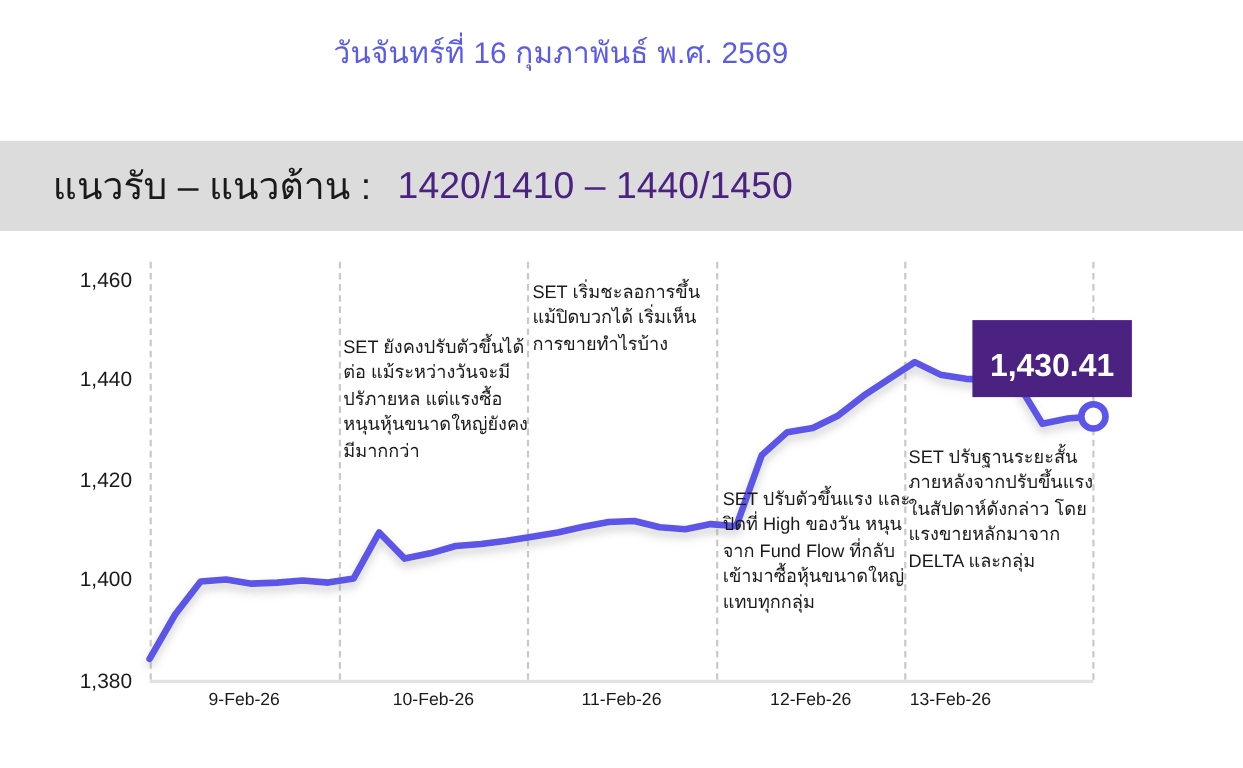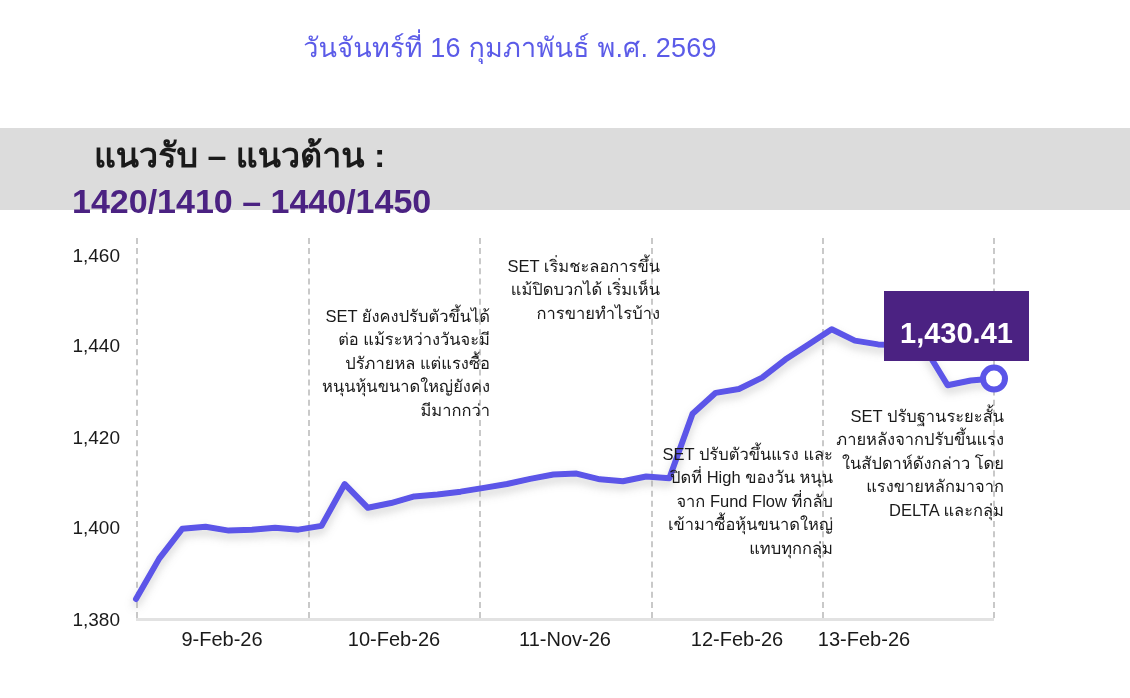--- a/index.html
+++ b/index.html
@@ -20,21 +20,21 @@
   }
 
   
   .title-band {
     position:absolute; left:0; top:128px; width:1130px; height:82px;
     background:#DCDCDC;
   }
   .title-inner {
     position:absolute; left:48px; top:0; height:82px;
     display:flex; align-items:center; gap:0;
-    font-size:34px; font-weight:bold; white-space:nowrap;flex-direction:column;
+    font-size:34px; font-weight:normal; white-space:nowrap;
   }
   .title-label { color:#1a1a1a; }
   .title-values { color:#4B2282; margin-left:24px; }
 
   
   .chart {
     position:absolute; left:0; top:210px; width:1130px; height:488px;
   }
   .plot {
     position:absolute; left:136px; top:28px;
@@ -49,32 +49,32 @@
   .ytick {
     position:absolute; right:0; width:84px; text-align:right;
     font-size:19px; color:#1a1a1a; transform:translateY(-50%);
   }
   .ylabels { position:absolute; left:0; top:28px; width:120px; height:380px; }
 
   
   .xlabels { position:absolute; left:136px; top:418px; width:858px; height:40px; }
   .xtick {
     position:absolute; top:0; transform:translateX(-50%);
-    font-size:20px; color:#1a1a1a; white-space:nowrap;
+    font-size:16px; color:#1a1a1a; white-space:nowrap;
   }
 
   
   .vline {
     position:absolute; top:28px; width:0; height:380px;
     border-left:2px dashed #c9c9c9;
   }
 
   
   .annot {
-    position:absolute; text-align:right;
+    position:absolute; text-align:left;
     font-size:16.5px; line-height:1.42; color:#1a1a1a;
   }
 
   
   .badge {
     position:absolute;
     background:#4B2282; color:#ffffff;
     font-size:29px; font-weight:bold;
     padding:26px 16px 11px 16px;
     white-space:nowrap;
@@ -121,21 +121,21 @@
           <feDropShadow dx="0" dy="5" stdDeviation="4" flood-color="#9a9a9a" flood-opacity="0.45"></feDropShadow>
         </filter>
       </defs>
       <polyline id="series-line" fill="none" stroke="#5B55E8" stroke-width="6" stroke-linejoin="round" stroke-linecap="round" filter="url(#softshadow)" points="0.00,361.00 23.19,320.63 46.38,290.70 69.57,288.80 92.76,292.60 115.95,291.65 139.14,289.75 162.32,291.65 185.51,287.85 208.70,246.05 231.89,269.80 255.08,265.05 278.27,258.40 301.46,256.50 324.65,253.65 347.84,249.85 371.03,246.05 394.22,240.83 417.41,236.55 440.59,235.60 463.78,241.30 486.97,243.20 510.16,238.45 533.35,240.35 556.54,175.75 579.73,154.85 602.92,151.05 626.11,139.65 649.30,121.60 672.49,106.40 695.68,91.20 718.86,102.60 742.05,106.40 765.24,107.35 788.43,109.25 811.62,147.25 834.81,142.50 858.00,140.55"></polyline>
       <circle id="end-marker" r="11" fill="#FFFFFF" stroke="#5B55E8" stroke-width="6" cx="858" cy="140.5524999999996"></circle>
     </svg>
 
     <div class="xlabels">
       <div class="xtick" style="left:86px;">9-Feb-26</div>
       <div class="xtick" style="left:258px;">10-Feb-26</div>
-      <div class="xtick" style="left:429px;">11-Nov-26</div>
+      <div class="xtick" style="left:429px;">11-Feb-26</div>
       <div class="xtick" style="left:601px;">12-Feb-26</div>
       <div class="xtick" style="left:728px;">13-Feb-26</div>
     </div>
 
     <div class="annot" style="left:312px; top:95px; width:178px;">SET ยังคงปรับตัวขึ้นได้ต่อ แม้ระหว่างวันจะมีปรัภายหล แต่แรงซื้อหนุนหุ้นขนาดใหญ่ยังคงมีมากกว่า</div>
     <div class="annot" style="left:484px; top:45px; width:176px;">SET เริ่มชะลอการขึ้น แม้ปิดบวกได้ เริ่มเห็นการขายทำไรบ้าง</div>
     <div class="annot" style="left:657px; top:233px; width:176px;">SET ปรับตัวขึ้นแรง และปิดที่ High ของวัน หนุนจาก Fund Flow ที่กลับเข้ามาซื้อหุ้นขนาดใหญ่แทบทุกกลุ่ม</div>
     <div class="annot" style="left:826px; top:195px; width:178px;">SET ปรับฐานระยะสั้น ภายหลังจากปรับขึ้นแรงในสัปดาห์ดังกล่าว โดยแรงขายหลักมาจาก DELTA และกลุ่ม</div>
 
     <div class="badge" style="left:884px; top:81px;">1,430.41</div>

